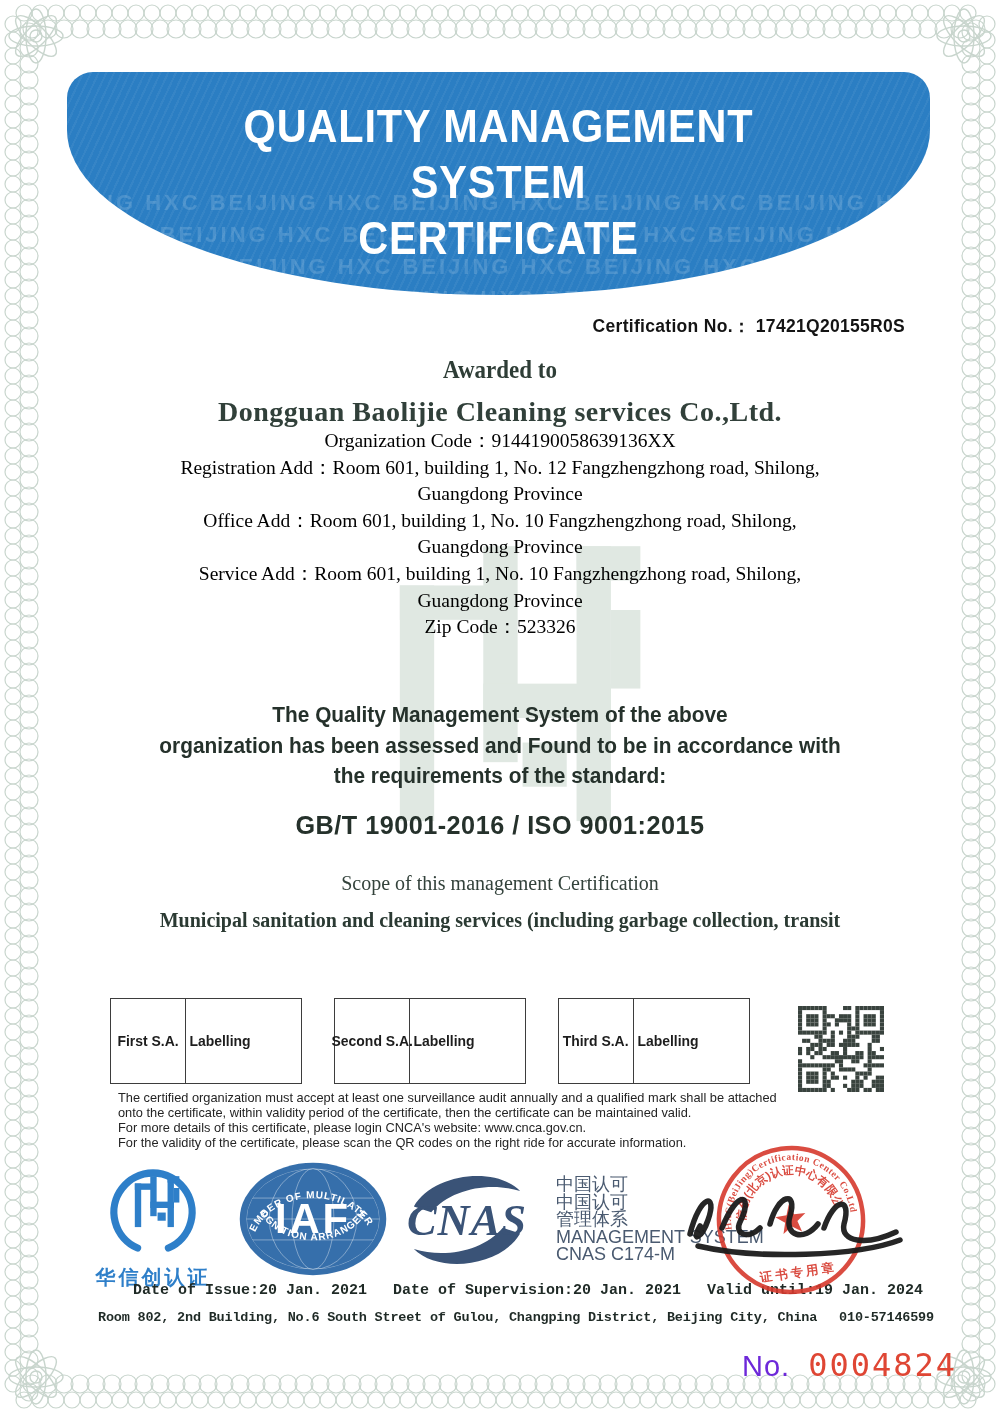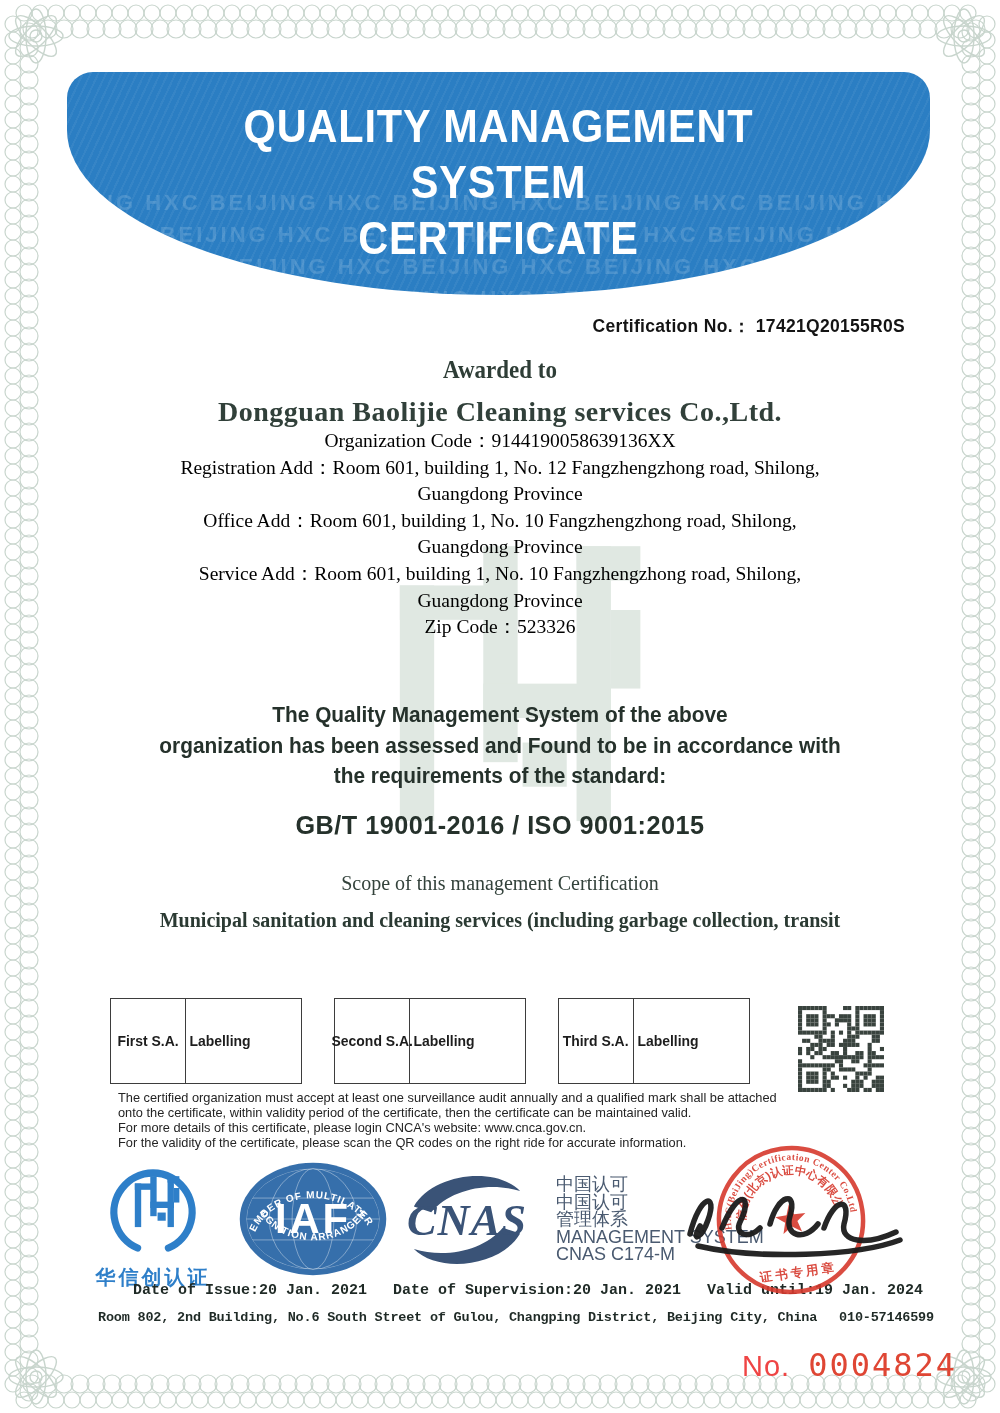--- a/index.html
+++ b/index.html
@@ -55,21 +55,21 @@
   .accred{position:absolute;top:1176px;left:556px;z-index:2;font-size:18px;line-height:17.5px;color:#4a5a70;}
   
   #seal{position:absolute;top:1136px;left:676px;width:238px;height:178px;z-index:3;}
   
   .mono{font-family:"Liberation Mono","DejaVu Sans Mono",monospace;font-weight:bold;color:#1f2a26;}
   .dates{position:absolute;top:1282px;left:0;width:100%;z-index:2;display:flex;justify-content:center;gap:26px;
          font-size:15px;padding-left:28px;}
   .addr2{position:absolute;top:1310px;left:16px;width:100%;text-align:center;z-index:2;font-size:13.5px;letter-spacing:-.2px;}
   .addr2 .ph{margin-left:22px;}
   .serial{position:absolute;top:1346px;left:742px;z-index:2;display:flex;align-items:baseline;}
-  .serial .lbl{font-size:29px;color:#ef4444;letter-spacing:1px;text-align:center;}
+  .serial .lbl{font-size:29px;color:#6d28d9;letter-spacing:1px;text-align:center;}
   .serial .val{font-family:"DejaVu Sans Mono","Liberation Mono",monospace;font-size:32px;color:#df4634;letter-spacing:2px;margin-left:18px;}
 </style>
 </head>
 <body>
 
 <div class="page">
 
   <svg width="0" height="0" style="position:absolute" aria-hidden="true">
     <defs>
       <symbol id="hxc-glyph" viewBox="0 0 100 110">

